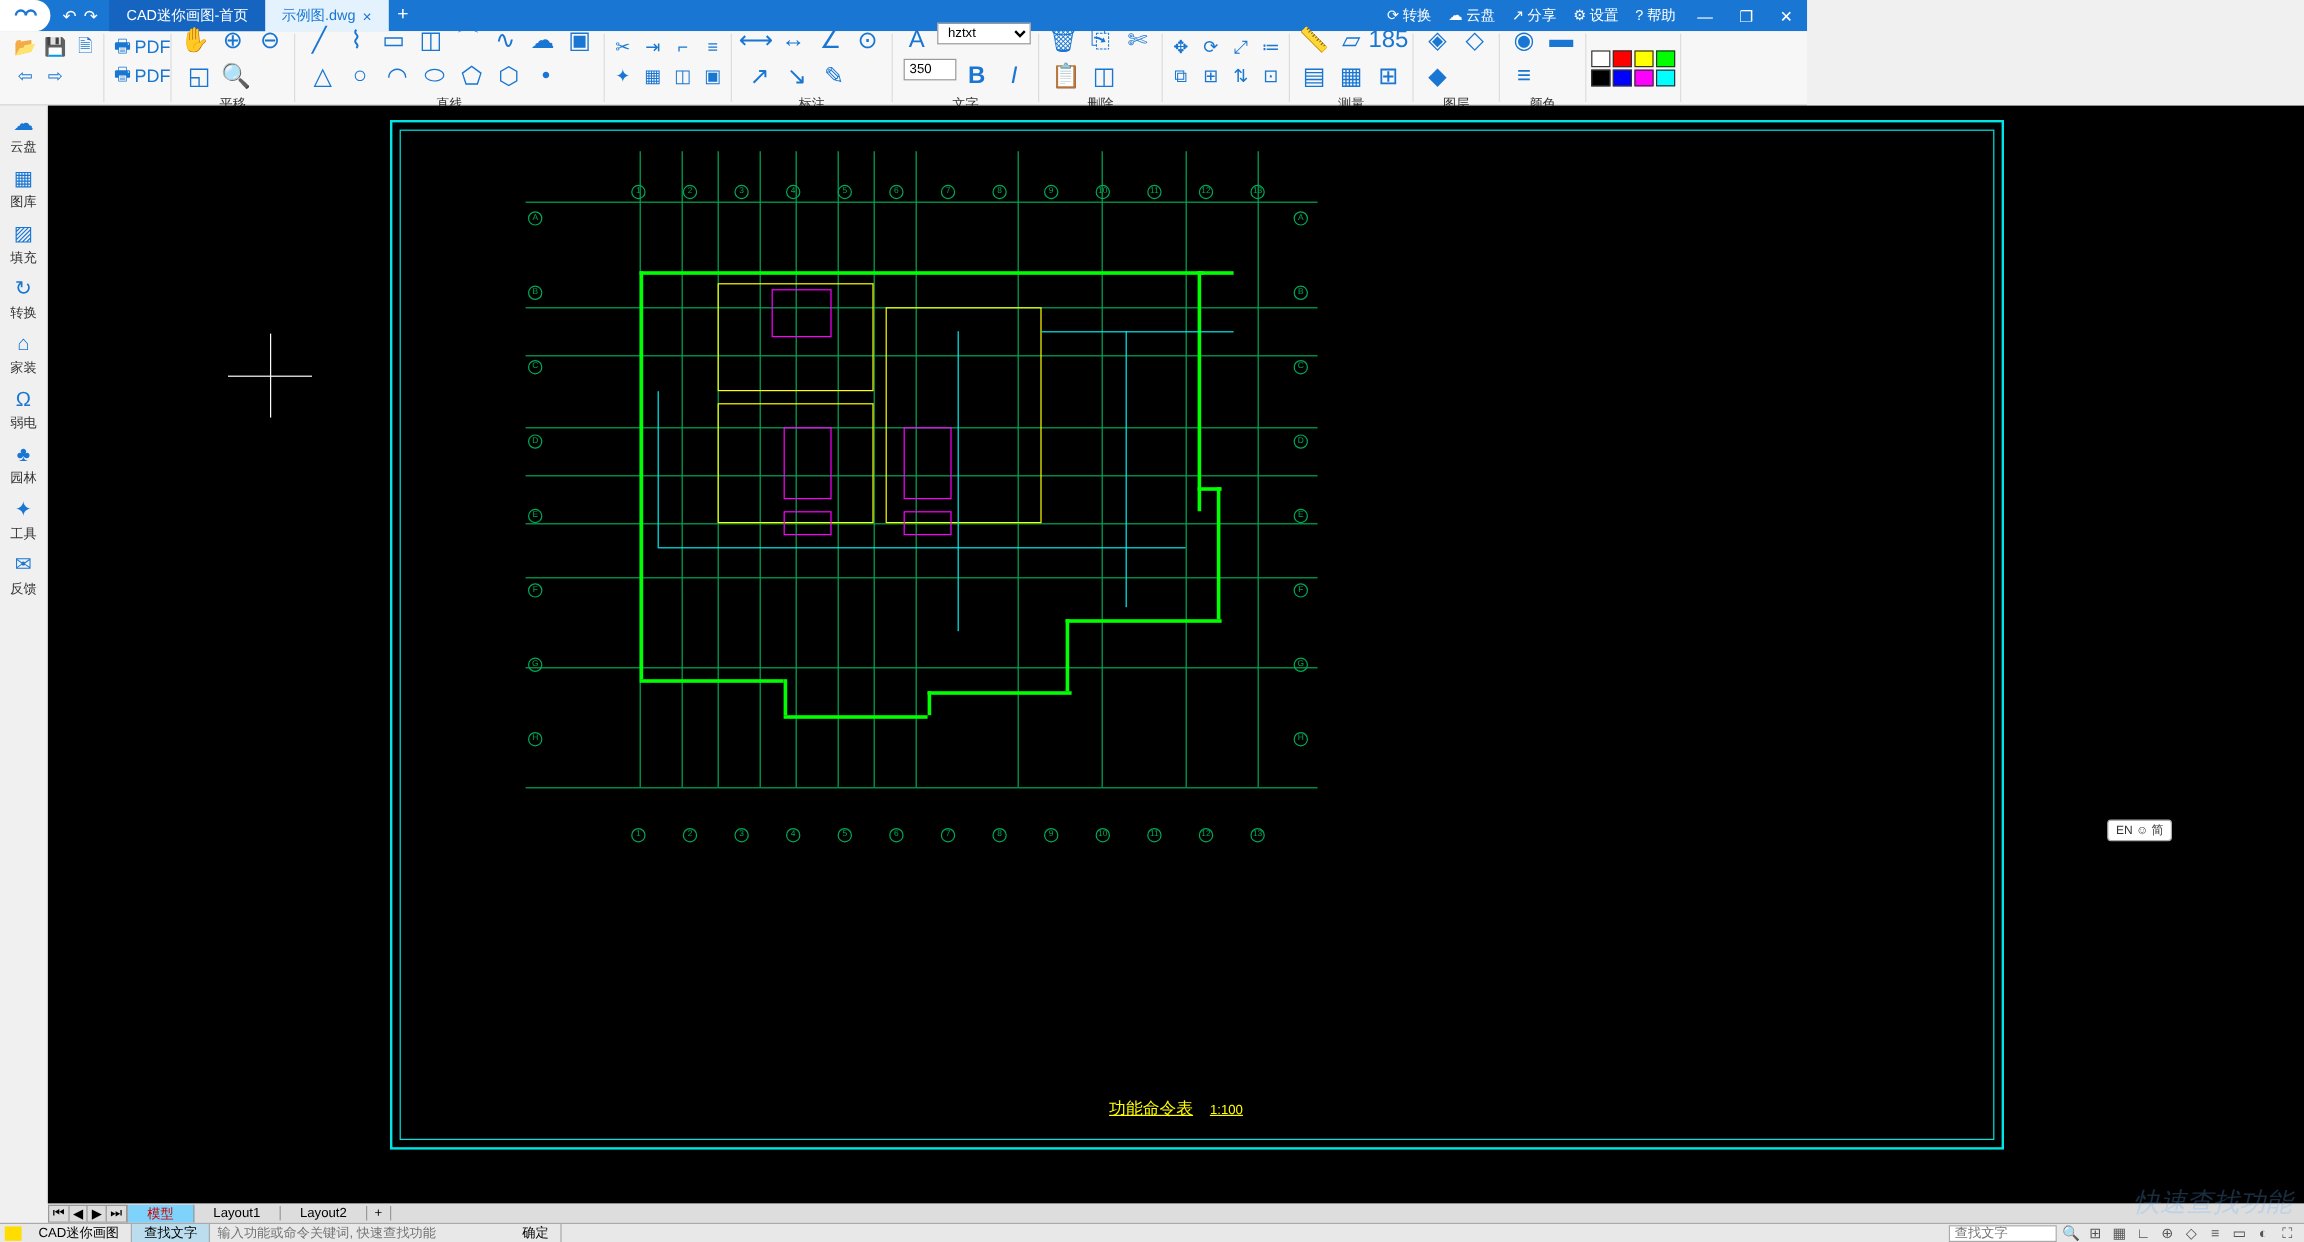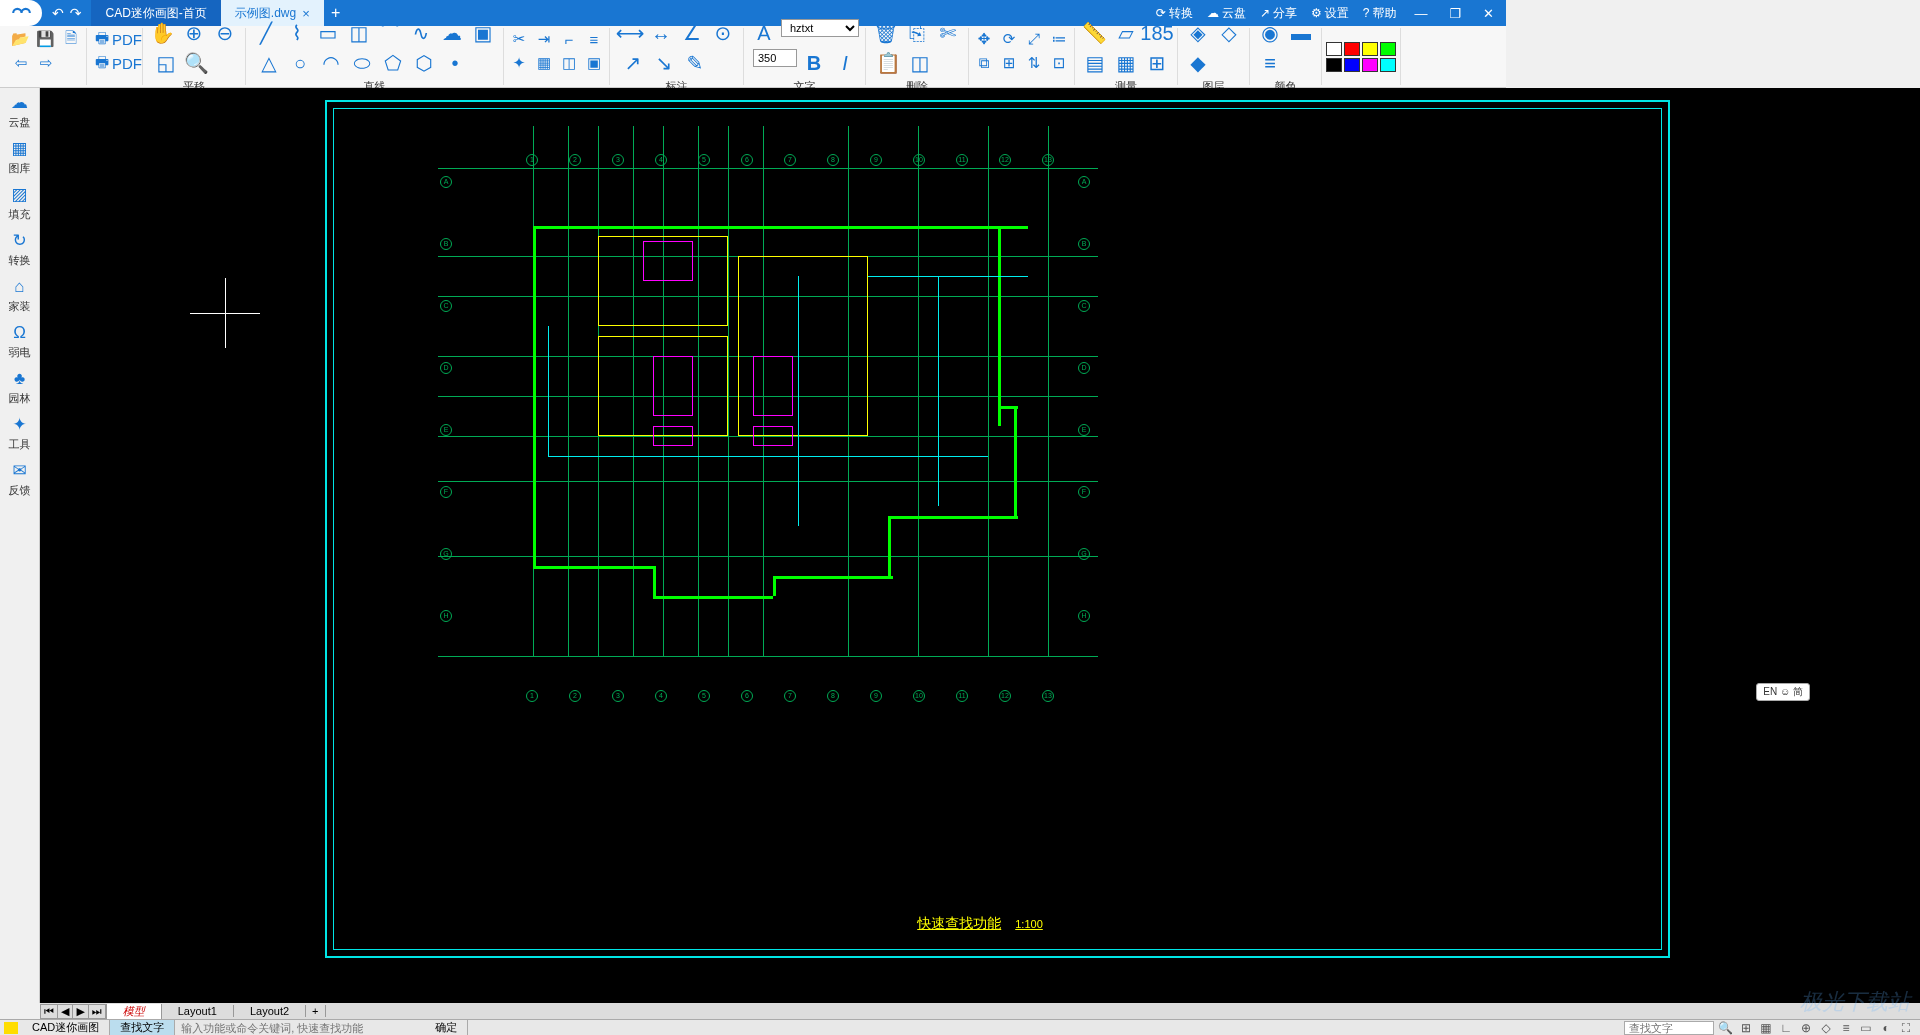--- a/index.html
+++ b/index.html
@@ -59,21 +59,21 @@
 .crosshair { position: absolute; left: 150px; top: 190px; width: 70px; height: 70px; pointer-events: none; }
 .crosshair::before, .crosshair::after { content: ''; position: absolute; background: #fff; }
 .crosshair::before { left: 0; right: 0; top: 50%; height: 1px; }
 .crosshair::after { top: 0; bottom: 0; left: 50%; width: 1px; }
 
 
 .btabs { position: absolute; left: 40px; right: 0; bottom: 16px; height: 16px; background: #ddd; display: flex; align-items: center; font-size: 11px; }
 .btab-nav { display: flex; border: 1px solid #999; }
 .btab-nav span { padding: 0 3px; cursor: pointer; border-right: 1px solid #999; }
 .btab { padding: 0 16px; border-right: 1px solid #999; cursor: pointer; }
-.btab.active { background: #ffffff; color: #c00; font-style: italic; }
+.btab.active { background: #7dd3fc; color: #c00; }
 
 
 .statusbar { position: absolute; left: 0; right: 0; bottom: 0; height: 16px; background: #e8e8e8; display: flex; align-items: center; font-size: 11px; border-top: 1px solid #aaa; }
 .st-btn { padding: 0 10px; border-right: 1px solid #aaa; cursor: pointer; }
 .st-btn.active { background: #bde; }
 .cmd-input { flex: 0 0 250px; border: none; background: transparent; padding: 0 6px; font-size: 11px; color: #888; }
 .st-right { margin-left: auto; display: flex; align-items: center; gap: 4px; padding-right: 6px; }
 .find-input { width: 90px; border: 1px solid #aaa; font-size: 11px; padding: 0 4px; }
 .st-icon { width: 16px; height: 14px; cursor: pointer; color: #555; font-size: 12px; text-align: center; }
 
@@ -455,21 +455,21 @@
       <div class="magenta" style="left: 315px; top: 230px; width: 40px; height: 60px;"></div>
       <div class="magenta" style="left: 215px; top: 300px; width: 40px; height: 20px;"></div>
       <div class="magenta" style="left: 315px; top: 300px; width: 40px; height: 20px;"></div>
       <div class="cyan-line" style="left: 110px; top: 330px; width: 440px; height: 1px;"></div>
       <div class="cyan-line" style="left: 110px; top: 200px; width: 1px; height: 130px;"></div>
       <div class="cyan-line" style="left: 360px; top: 150px; width: 1px; height: 250px;"></div>
       <div class="cyan-line" style="left: 430px; top: 150px; width: 160px; height: 1px;"></div>
       <div class="cyan-line" style="left: 500px; top: 150px; width: 1px; height: 230px;"></div>
     </div>
   <div class="dwg-title">
-    <span>快速查找功能</span><span class="dwg-scale">1:100</span>
+    <span>功能命令表</span><span class="dwg-scale">1:100</span>
   </div>
   <div class="crosshair"></div>
   <div class="ime">EN ☺ 简</div>
 </div>
 
 <div class="btabs">
   <div class="btab-nav">
     <span>⏮</span>
     <span>◀</span>
     <span>▶</span>
@@ -495,13 +495,13 @@
     <span class="st-icon">∟</span>
     <span class="st-icon">⊕</span>
     <span class="st-icon">◇</span>
     <span class="st-icon">≡</span>
     <span class="st-icon">▭</span>
     <span class="st-icon">◐</span>
     <span class="st-icon">⛶</span>
   </div>
 </div>
 
-<div class="watermark">极光下载站</div>
+<div class="watermark">快速查找功能</div>
 
 </body></html>

